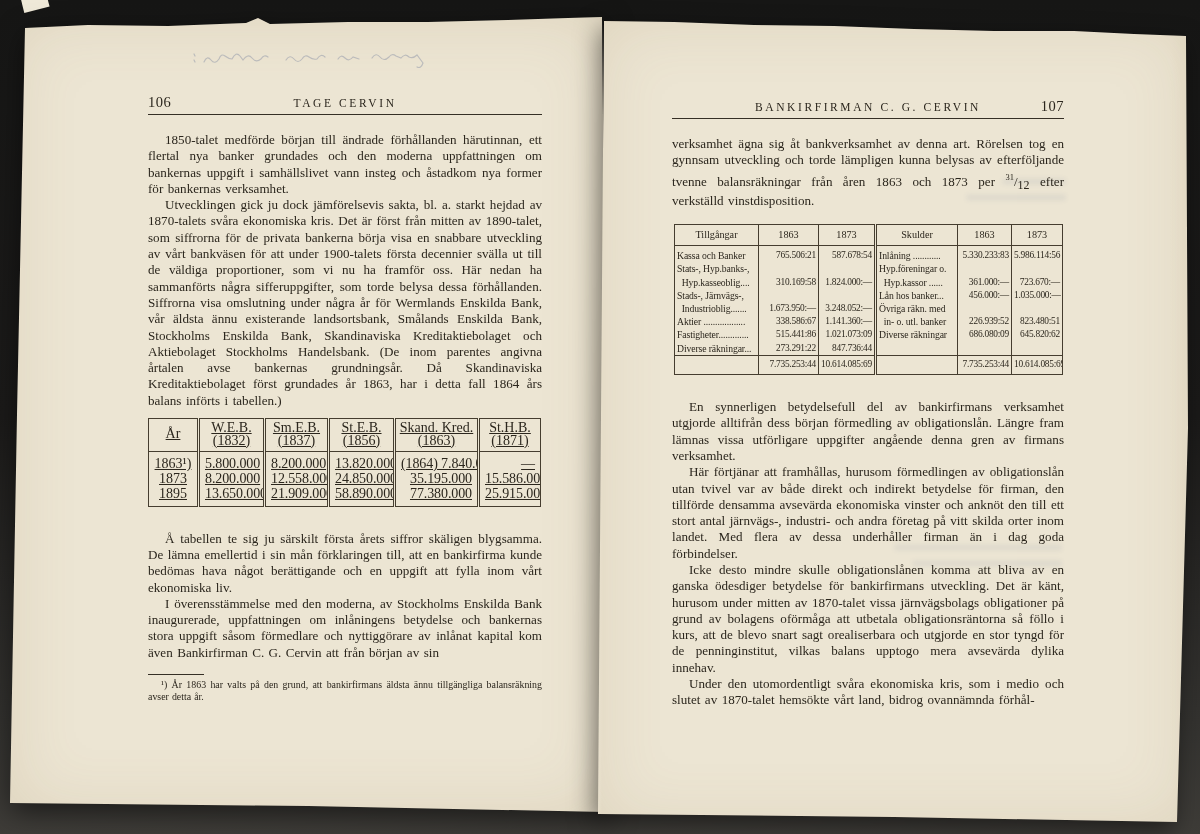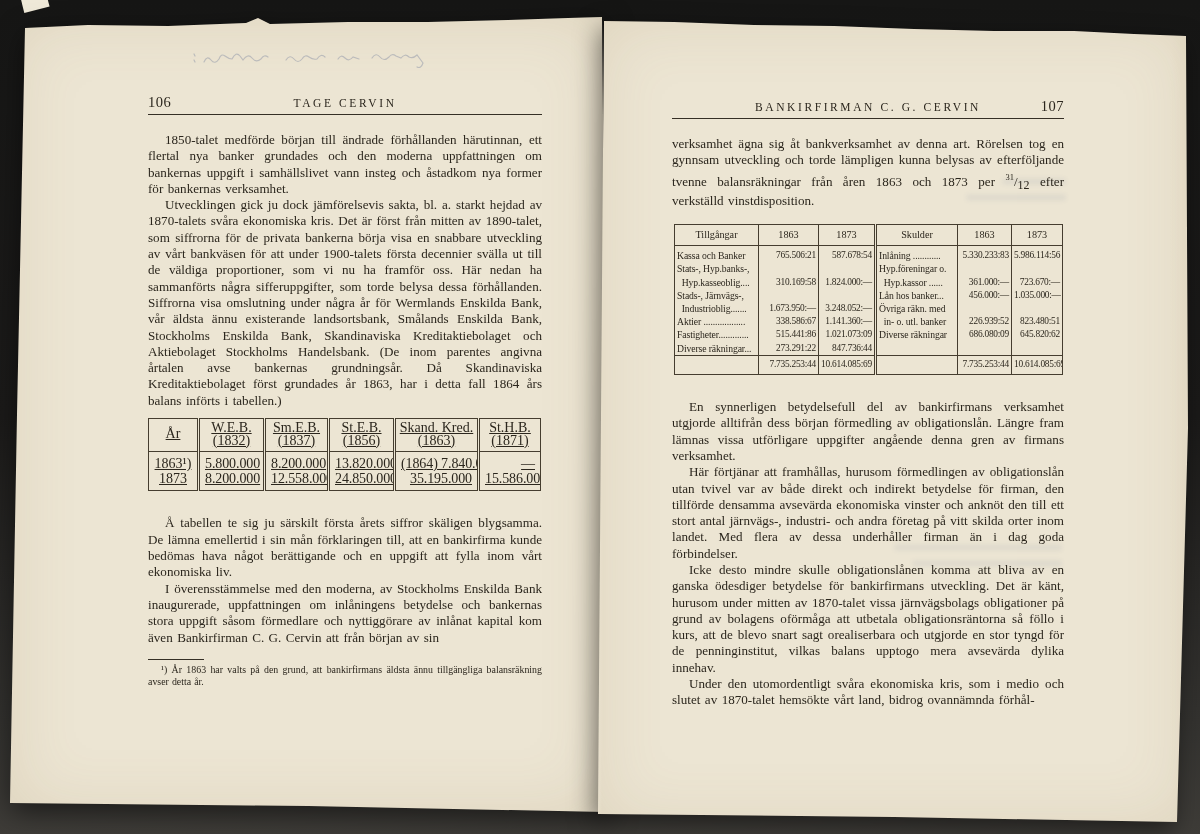--- a/index.html
+++ b/index.html
@@ -145,20 +145,28 @@
               <td class="c-num">—</td>
             </tr>
             <tr>
               <td class="c-yr">1873</td>
               <td class="c-num">8.200.000</td>
               <td class="c-num">12.558.000</td>
               <td class="c-num">24.850.000</td>
               <td class="c-num">35.195.000</td>
               <td class="c-num">15.586.000</td>
             </tr>
+            <tr>
+              <td class="c-yr">1895</td>
+              <td class="c-num">13.650.000</td>
+              <td class="c-num">21.909.000</td>
+              <td class="c-num">58.890.000</td>
+              <td class="c-num">77.380.000</td>
+              <td class="c-num">25.915.000</td>
+            </tr>
           </tbody>
         </table>
 
         <p class="body-par indent">Å tabellen te sig ju särskilt första årets siffror skäligen blygsamma. De lämna emellertid i sin mån förklaringen till, att en bankirfirma kunde bedömas hava något berättigande och en uppgift att fylla inom vårt ekonomiska liv.</p>
         <p class="body-par indent">I överensstämmelse med den moderna, av Stockholms Enskilda Bank inaugurerade, uppfattningen om inlåningens betydelse och bankernas stora uppgift såsom förmedlare och nyttiggörare av inlånat kapital kom även Bankirfirman C. G. Cervin att från början av sin</p>
 
         <div class="footnote-block">
           <div class="footnote-rule"></div>
           <p class="footnote-text">¹) År 1863 har valts på den grund, att bankirfirmans äldsta ännu tillgängliga balansräkning avser detta år.</p>
         </div>

